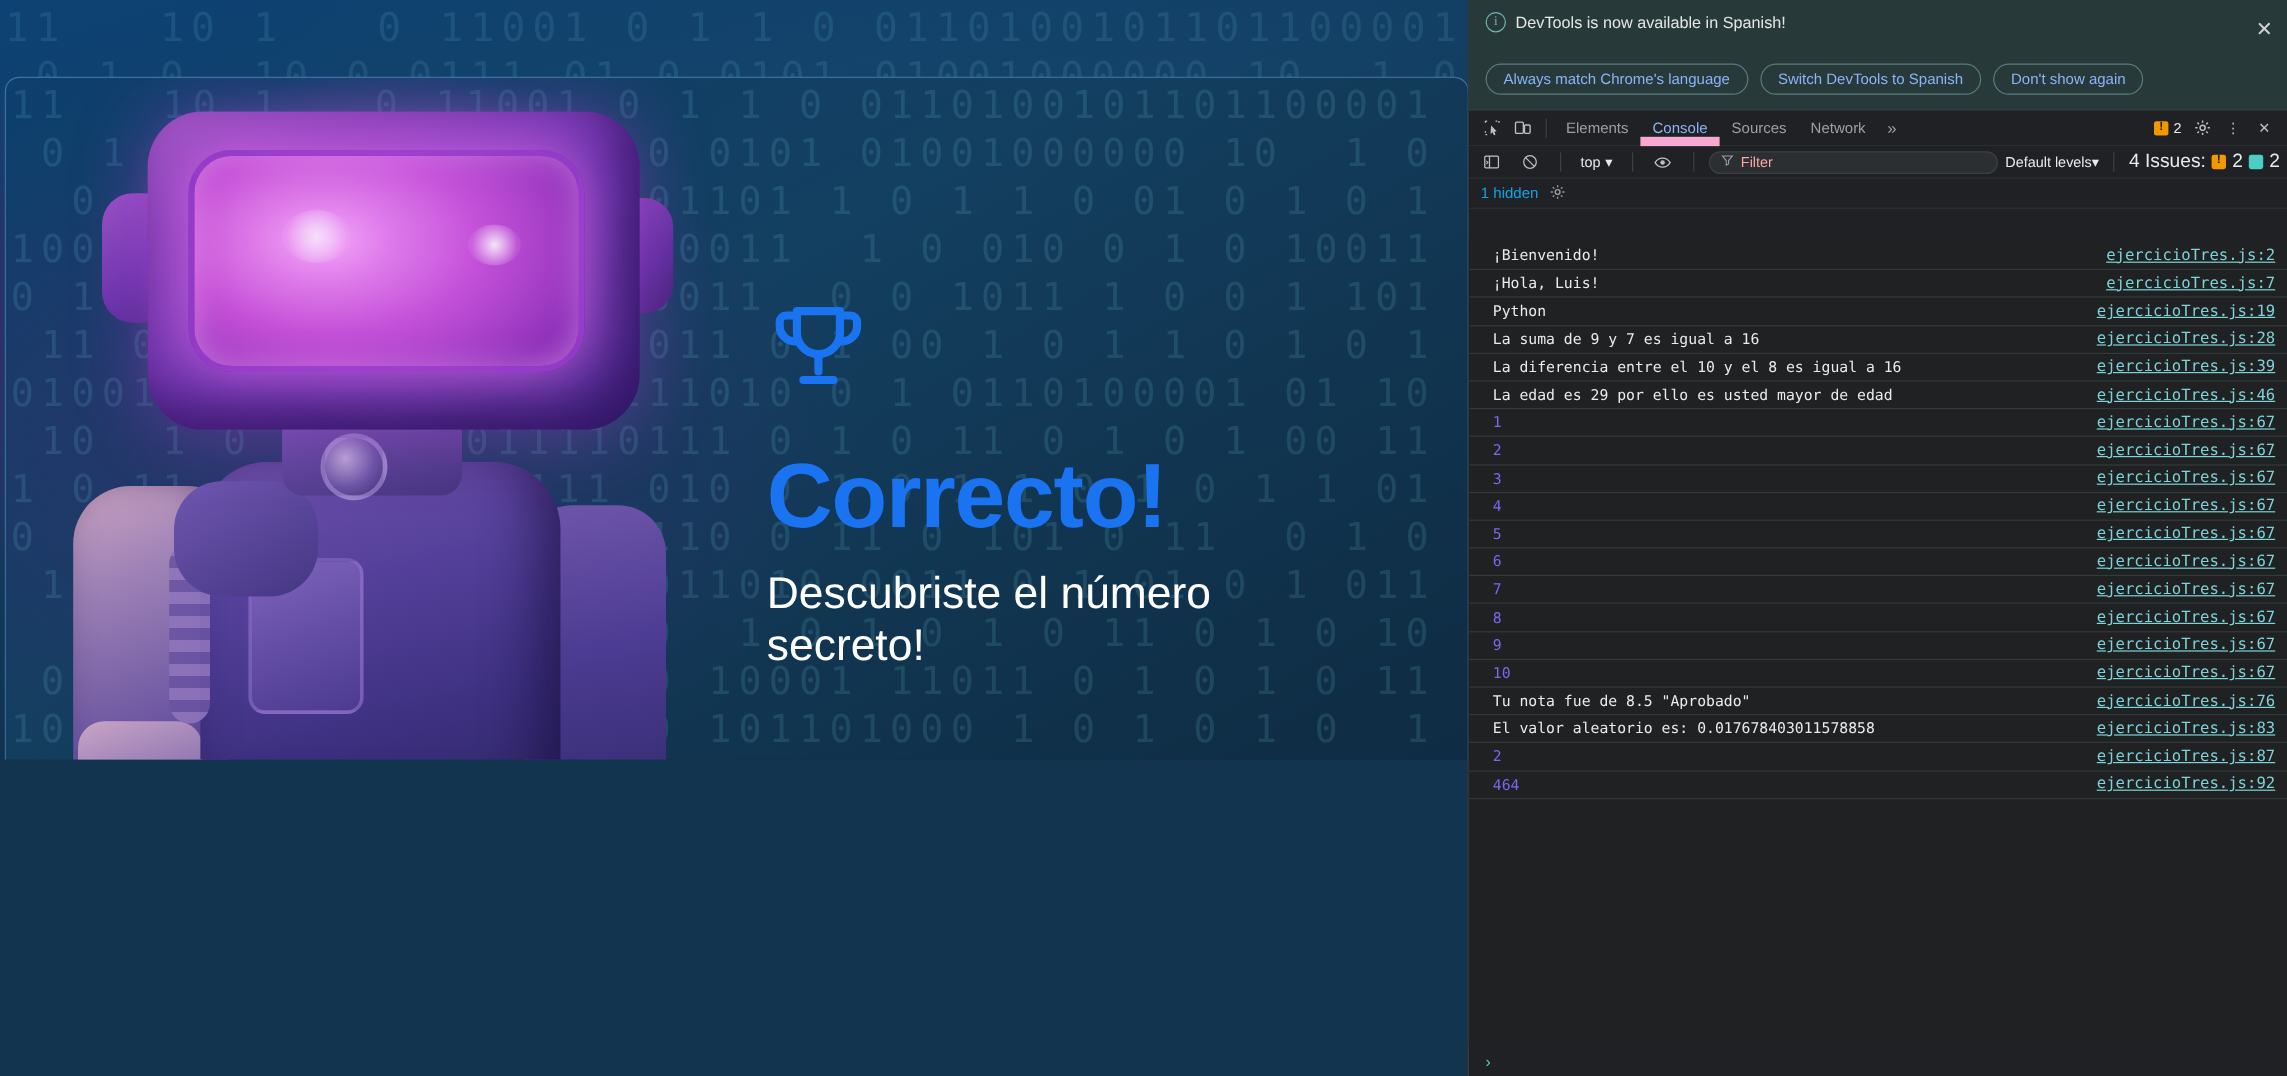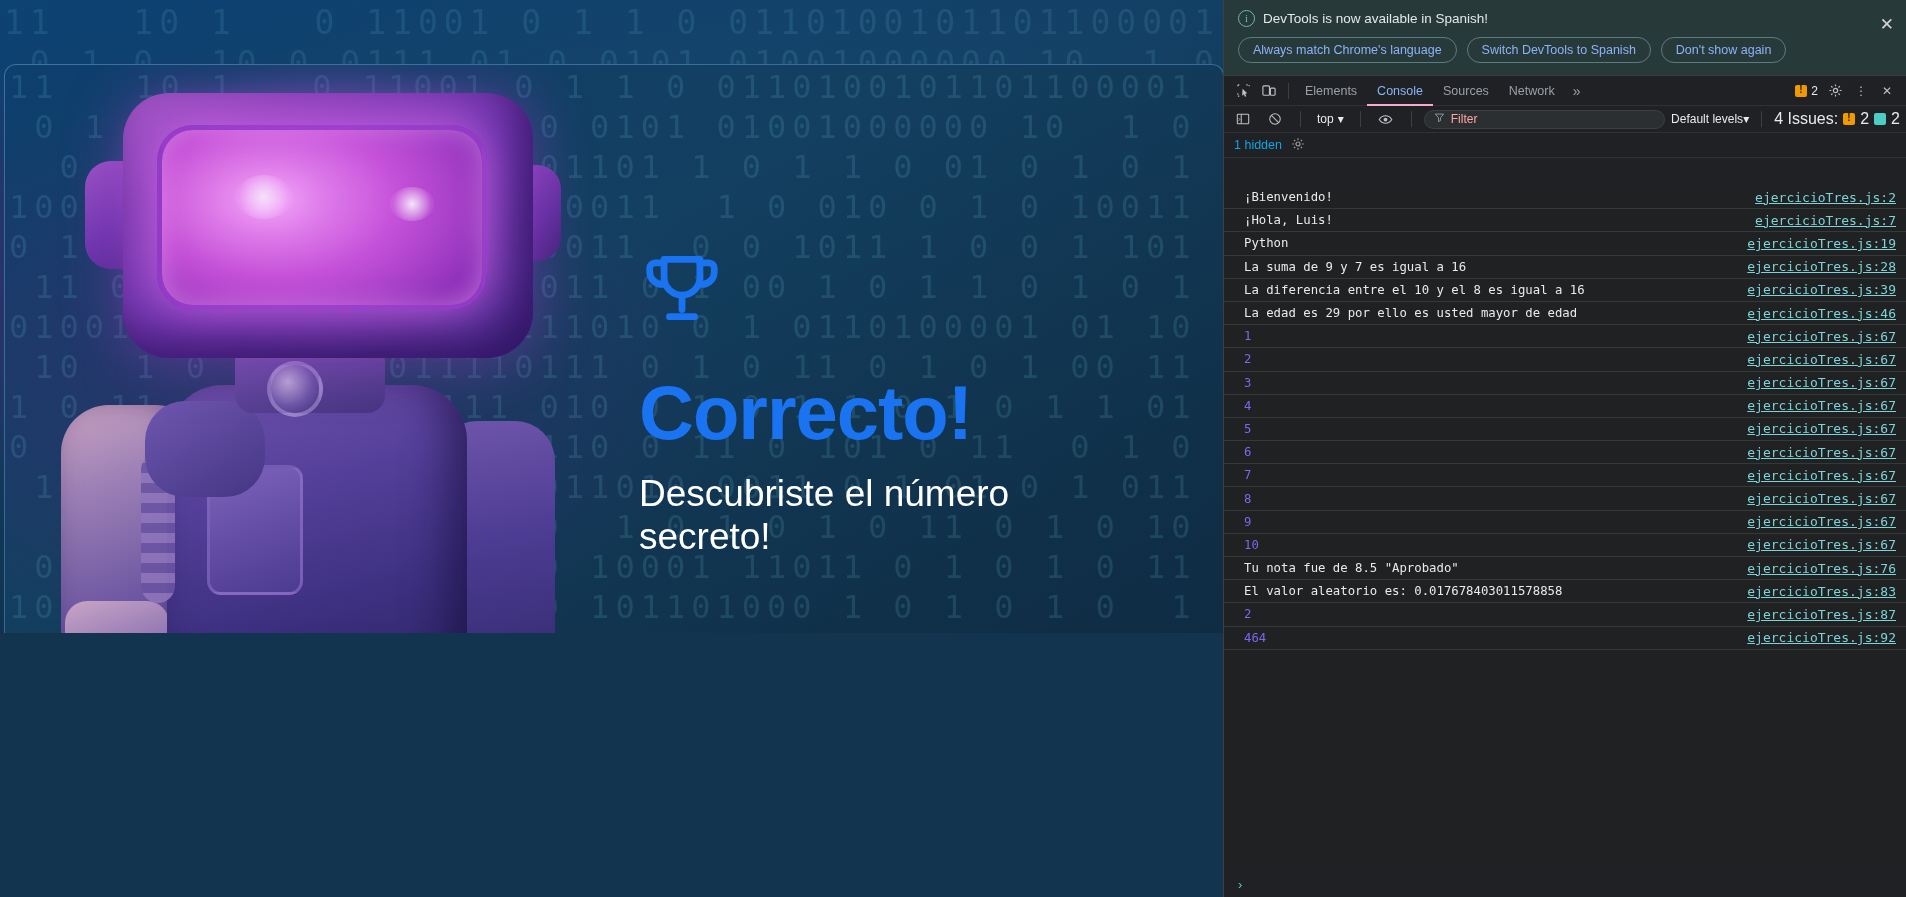--- a/index.html
+++ b/index.html
@@ -159,21 +159,21 @@
   }
   
   .banner {
     position: relative;
     background: #28393a;
     padding: 10px 14px 12px 14px;
     border-bottom: 1px solid #30403f;
   }
   .banner-row { display: flex; align-items: center; gap: 8px; }
   .banner-text { font-size: 13.5px; color: #e3e8e7; }
-  .banner-buttons { display: flex; gap: 10px; margin-top: 10px; }
+  .banner-buttons { display: flex; gap: 10px; margin-top: 26px; }
   .banner-btn {
     border: 1px solid #5a7c7e;
     border-radius: 14px;
     background: transparent;
     color: #8ab4f8;
     padding: 5px 14px;
     font-size: 12.5px;
     font-family: "Liberation Sans", sans-serif;
     cursor: pointer;
     white-space: nowrap;
@@ -203,21 +203,21 @@
     width: 26px; height: 26px;
     display: flex; align-items: center; justify-content: center;
     cursor: pointer; color: #bdc1c6;
   }
   .vsep { width: 1px; height: 16px; background: #3c4043; margin: 0 6px; }
   .tab {
     padding: 0 10px; height: 30px; line-height: 30px;
     color: #9aa0a6; cursor: pointer; font-size: 12.5px;
     white-space: nowrap;
   }
-  .tab.active { color: #8ab4f8; border-bottom: 2px solid #f9a8d4; }
+  .tab.active { color: #8ab4f8; border-bottom: 8px solid #f9a8d4; }
   .more-tabs { color: #9aa0a6; padding: 0 8px; cursor: pointer; font-size: 14px; }
   .spacer { flex: 1; }
   .warn-badge { display: flex; align-items: center; gap: 4px; color: #e8eaed; font-size: 12px; margin-right: 4px; }
   .warn-sq { width: 12px; height: 12px; background: #f29900; border-radius: 2px; position: relative; }
   .warn-sq::after { content: "!"; position: absolute; left: 4px; top: -1px; color: #202124; font-size: 10px; font-weight: bold; }
   .info-sq { width: 12px; height: 12px; background: #4ecdc4; border-radius: 2px; }
 
   
   .console-toolbar {
     display: flex; align-items: center; gap: 6px;

